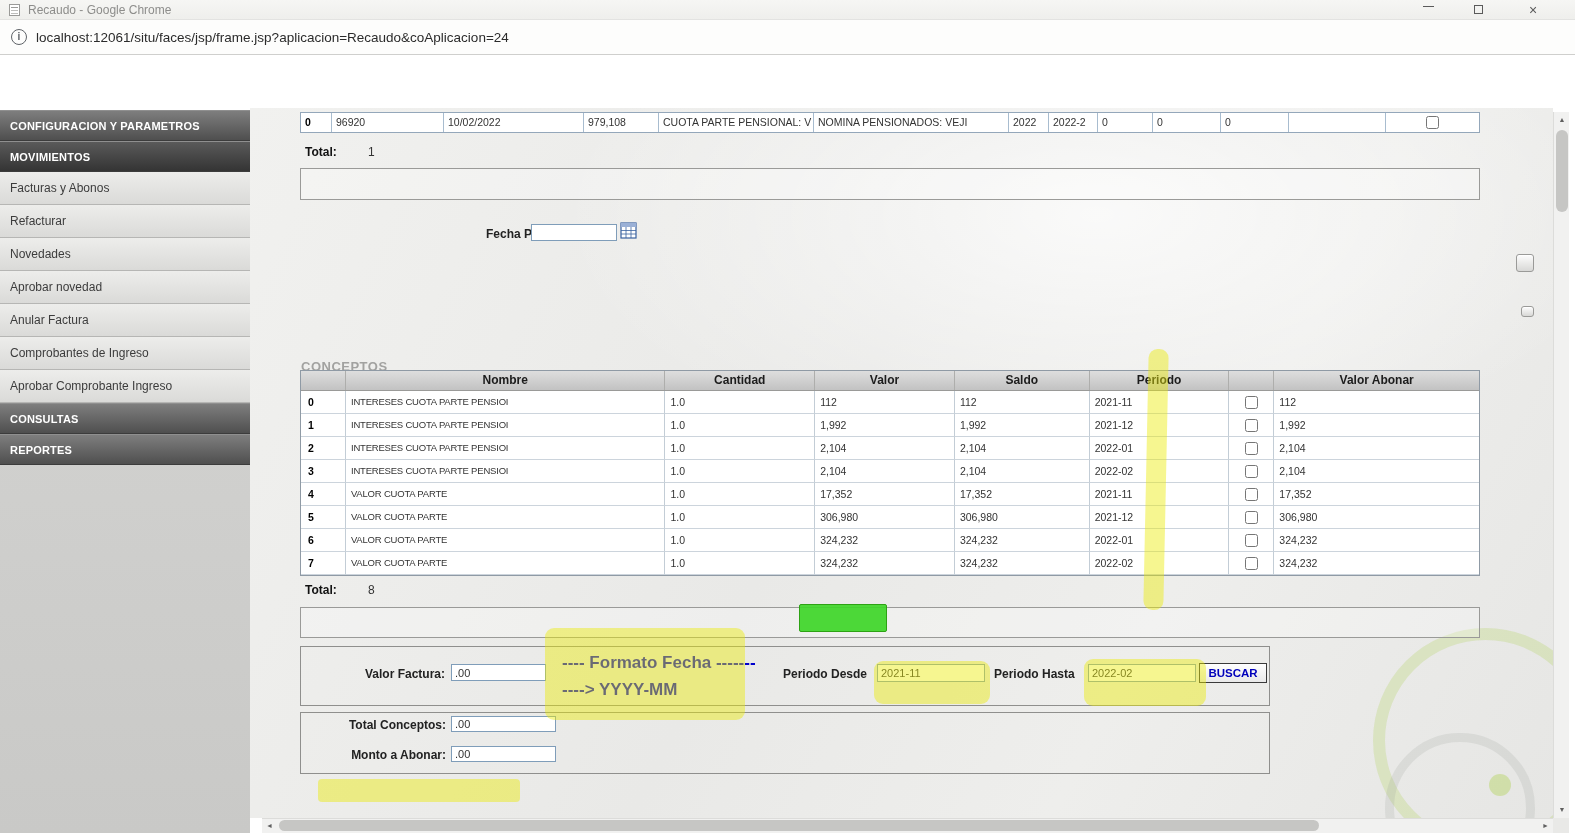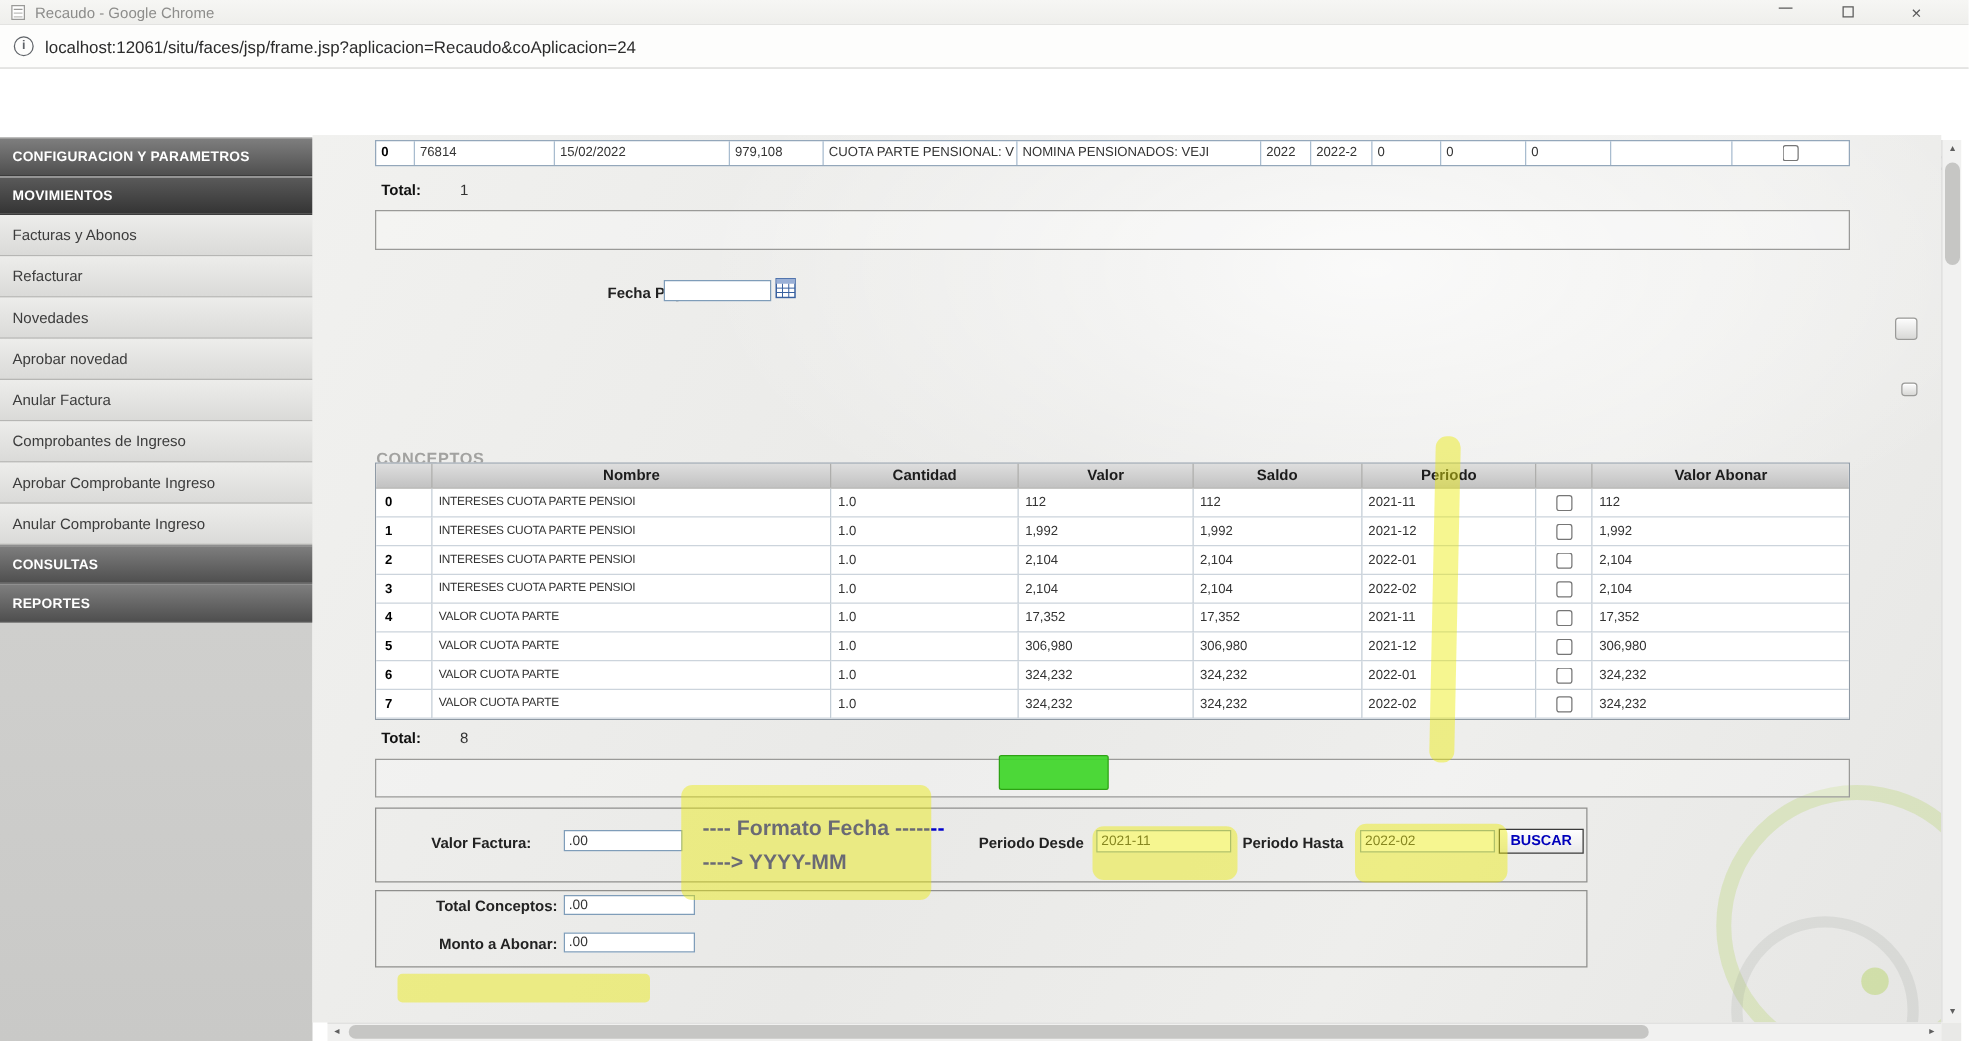--- a/index.html
+++ b/index.html
@@ -197,35 +197,34 @@
 <div class="abs sidebar">
   <div class="nav-section">CONFIGURACION Y PARAMETROS</div>
   <div class="nav-section active">MOVIMIENTOS</div>
   <div class="nav-item">Facturas y Abonos</div>
   <div class="nav-item">Refacturar</div>
   <div class="nav-item">Novedades</div>
   <div class="nav-item">Aprobar novedad</div>
   <div class="nav-item">Anular Factura</div>
   <div class="nav-item">Comprobantes de Ingreso</div>
   <div class="nav-item">Aprobar Comprobante Ingreso</div>
-  <div class="nav-item">Anular Comprobante Ingreso</div>
   <div class="nav-section">CONSULTAS</div>
   <div class="nav-section">REPORTES</div>
 </div>
 
 <div class="abs content">
   <div class="deco-circle" style="right:-45px; bottom:-35px; width:225px; height:225px; border:12px solid rgba(166,206,57,0.22);"></div>
   <div class="deco-circle" style="right:18px; bottom:-65px; width:150px; height:150px; border:9px solid rgba(150,155,150,0.18);"></div>
   <div class="deco-circle" style="right:42px; bottom:22px; width:22px; height:22px; background:rgba(166,206,57,0.35);"></div>
 </div>
 
 <div class="abs invrow">
   <div class="icell num" style="width:31px;">0</div>
-  <div class="icell" style="width:112px;">76814</div>
-  <div class="icell" style="width:140px;">15/02/2022</div>
+  <div class="icell" style="width:112px;">96920</div>
+  <div class="icell" style="width:140px;">10/02/2022</div>
   <div class="icell" style="width:75px;">979,108</div>
   <div class="icell" style="width:155px;">CUOTA PARTE PENSIONAL: V</div>
   <div class="icell" style="width:195px;">NOMINA PENSIONADOS: VEJI</div>
   <div class="icell" style="width:40px;">2022</div>
   <div class="icell" style="width:49px;">2022-2</div>
   <div class="icell" style="width:55px;">0</div>
   <div class="icell" style="width:68px;">0</div>
   <div class="icell" style="width:68px;">0</div>
   <div class="icell" style="width:97px;"></div>
   <div class="icell chk" style="width:93px;">
@@ -370,21 +369,21 @@
   <span class="totlab">Total:</span>
 </div>
 <div class="abs totline" style="left:368px; top:583px;">8</div>
 
 <div class="abs msgbox" style="left:300px; top:607px; width:1180px; height:31px;"></div>
 
 <div class="hl-green"></div>
 
 <div class="abs formbox" style="left:300px; top:646px; width:970px; height:60px;"></div>
 
-<span class="abs lbl" style="left:345px; top:667px; width:100px; ">Valor Factura:</span>
+<span class="abs lbl" style="left:345px; top:667px; width:100px; text-align:right;">Valor Factura:</span>
 <input class="ibox" style="left: 451px; top: 664px; width: 95px; height: 17px;" value=".00">
 
 <span class="bluetxt" style="left:562px; top:653px;">---- Formato Fecha -------</span>
 <span class="bluetxt" style="left:562px; top:680px;">----&gt; YYYY-MM</span>
 
 <span class="abs lbl" style="left:783px; top:667px;">Periodo Desde</span>
 <input class="ibox" style="left: 877px; top: 664px; width: 108px; height: 18px;" value="2021-11">
 
 <span class="abs lbl" style="left:994px; top:667px;">Periodo Hasta</span>
 <input class="ibox" style="left: 1088px; top: 664px; width: 108px; height: 18px;" value="2022-02">

